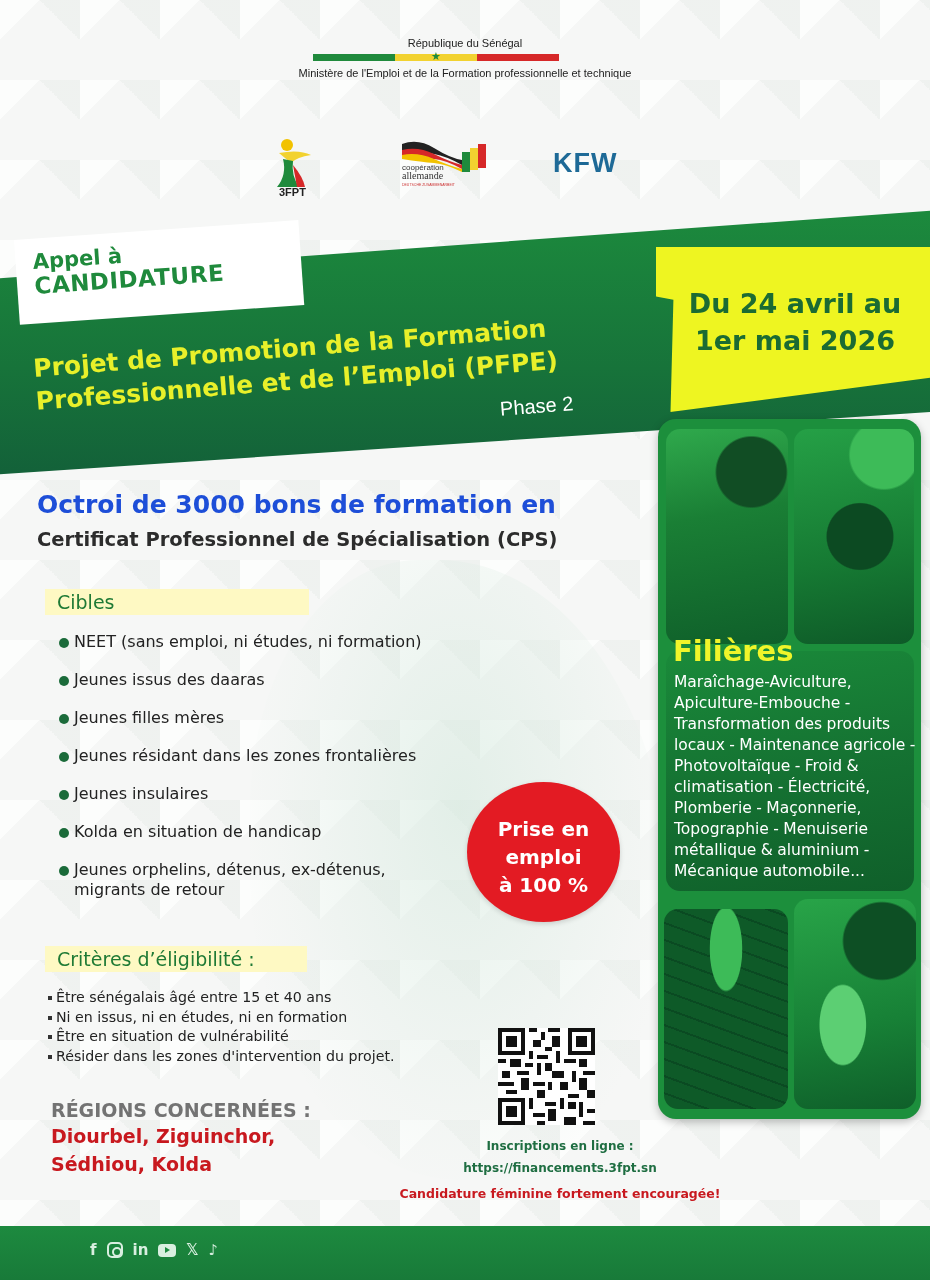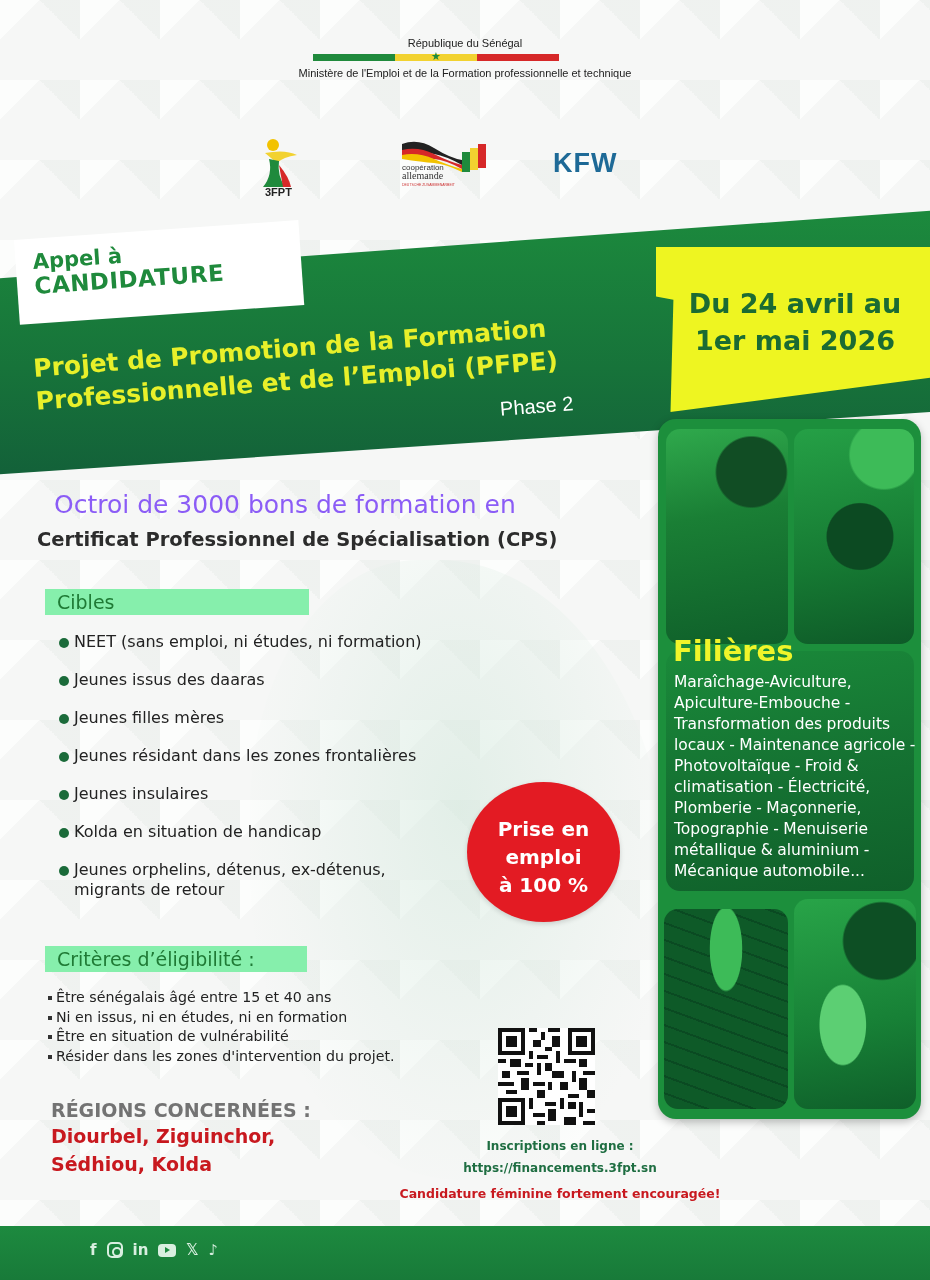--- a/index.html
+++ b/index.html
@@ -41,21 +41,21 @@
   .flag .star {
     position: absolute; left: 50%; top: -4px; transform: translateX(-50%);
     color: #1f8a3c; font-size: 11px; line-height: 14px;
   }
   .ministry {
     left: 0; width: 930px; top: 67px; text-align: center;
     font-family: "Liberation Sans", sans-serif; font-size: 11px; color: #222;
   }
 
   
-  .logo-3fpt { left: 255px; top: 135px; width: 50px; height: 65px; }
+  .logo-3fpt { left: 269px; top: 135px; width: 50px; height: 65px; }
   .logo-coop { left: 398px; top: 138px; width: 90px; height: 50px; }
   .logo-kfw {
     left: 553px; top: 148px; font-family: "Liberation Sans", sans-serif;
     font-weight: bold; font-size: 27px; color: #1e6a97; letter-spacing: 1px;
   }
 
   
   .banner {
     left: -10px; top: 210px; width: 950px; height: 265px;
     background: linear-gradient(180deg, #1c8a3d 0%, #17733a 60%, #136139 100%);
@@ -132,28 +132,28 @@
   }
   .filieres-text {
     left: 674px; top: 672px; width: 245px;
     font-family: "DejaVu Sans", sans-serif; font-size: 15.5px; line-height: 21px;
     color: #ffffff; z-index: 4; word-spacing: -0.5px;
   }
 
   
   .octroi-1 {
     left: 37px; top: 490px; font-family: "DejaVu Sans", sans-serif;
-    font-weight: normal; font-size: 25px; color: #8b5cf6; margin-left: 17px;
+    font-weight: bold; font-size: 25px; color: #1d4ed8;
   }
   .octroi-2 {
     left: 37px; top: 528px; font-family: "DejaVu Sans", sans-serif;
     font-weight: bold; font-size: 19.5px; color: #2c2c2c;
   }
   .label-box {
-    background: #86efac; color: #1f7a35;
+    background: #fef9c3; color: #1f7a35;
     font-family: "DejaVu Sans", sans-serif; font-size: 19px;
     padding: 2px 12px; display: block;
   }
   .cibles-box { left: 45px; top: 589px; width: 264px; height: 30px; }
   .targets { left: 59px; top: 632px; width: 420px; list-style: none; }
   .targets li {
     position: relative; padding-left: 15px;
     font-family: "DejaVu Sans", sans-serif; font-size: 16px; color: #222;
     line-height: 20px; margin-bottom: 18px;
   }

